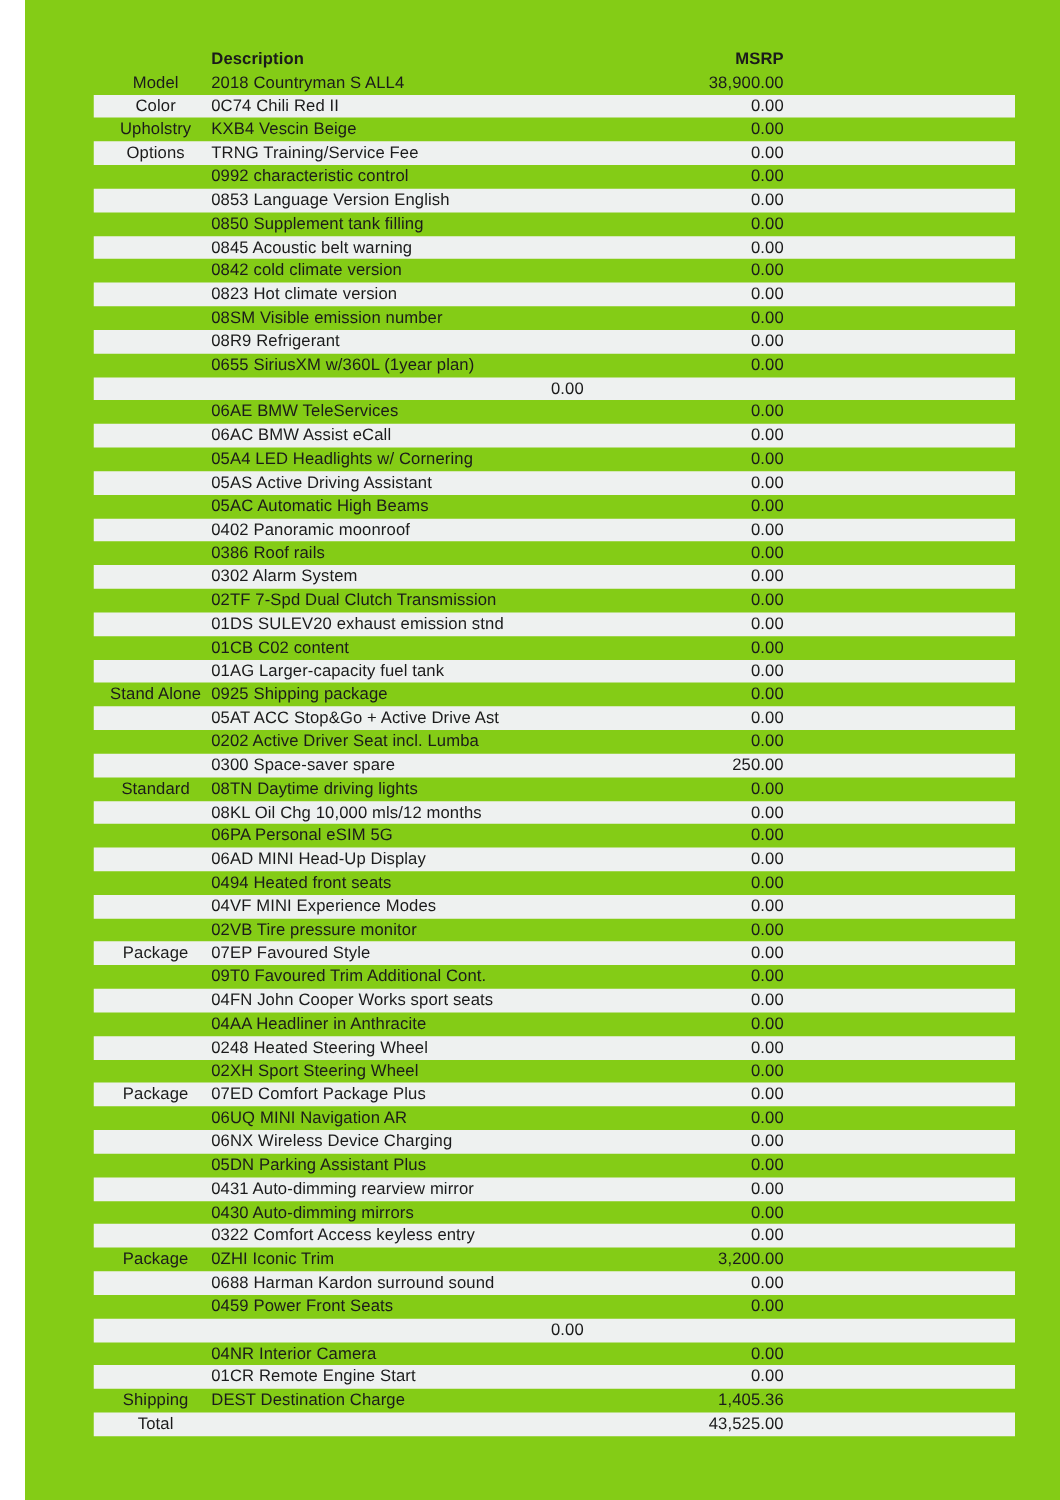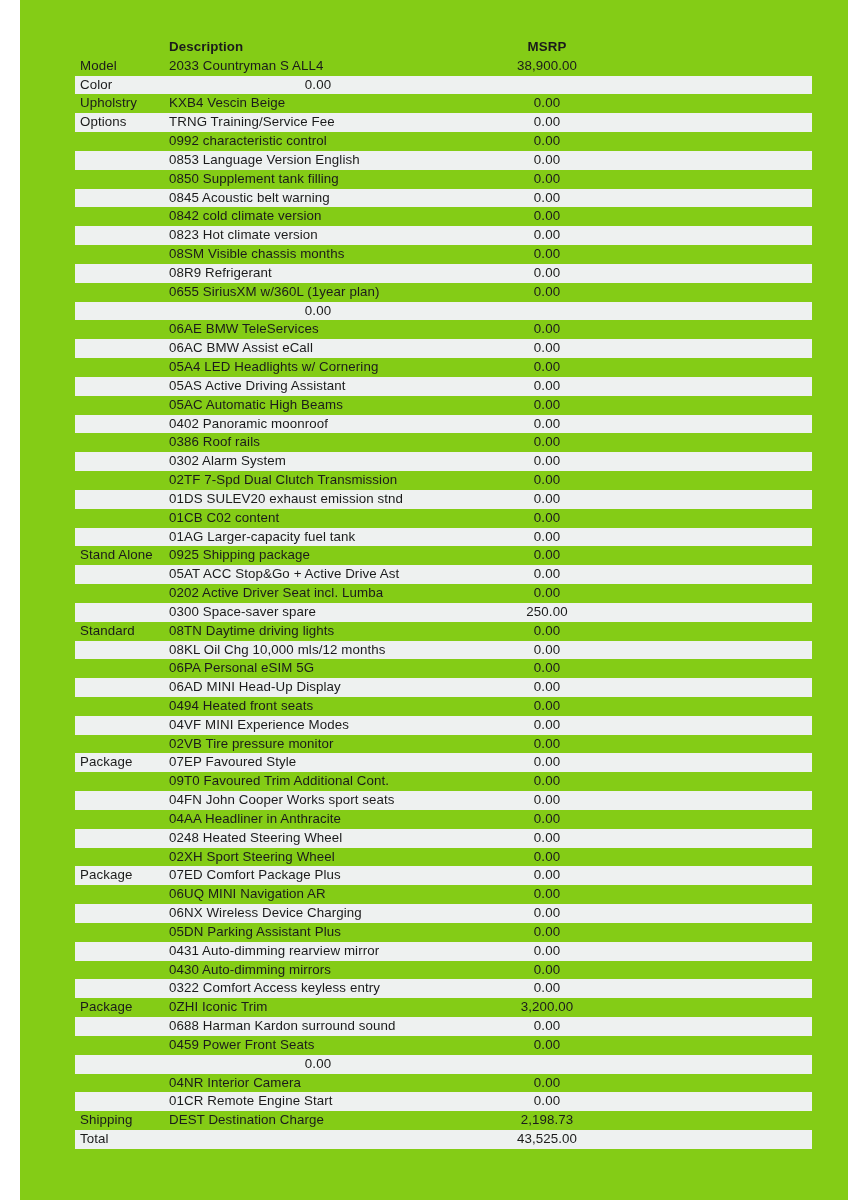--- a/index.html
+++ b/index.html
@@ -30,44 +30,45 @@
     font-size: 13.3px;
     line-height: 18.84px;
     color: #1b1b1b;
     letter-spacing: 0.1px;
     white-space: nowrap;
   }
   .row.striped {
     background: var(--stripe, #eef1f0);
   }
   .cell { overflow: hidden; }
-  .cell.cat { padding-left: 5px; }
-  .cell.msrp { text-align: center; }
+  .cell.cat { padding-left: 5px; text-align: center; }
+  .cell.msrp { text-align: right; }
   .row.header .cell { font-weight: bold; }
 </style>
 </head>
 <body>
 
 <div class="page">
   <div class="options-table">
     <div class="row header">
       <div class="cell cat"></div>
       <div class="cell desc">Description</div>
       <div class="cell msrp">MSRP</div>
       <div class="cell spacer"></div>
     </div>
     <div id="rows">
         <div class="row">
           <div class="cell cat">Model</div>
-          <div class="cell desc">2033 Countryman S ALL4</div>
+          <div class="cell desc">2018 Countryman S ALL4</div>
           <div class="cell msrp">38,900.00</div>
           <div class="cell spacer"></div>
         </div>
         <div class="row striped">
           <div class="cell cat">Color</div>
+          <div class="cell desc">0C74 Chili Red II</div>
           <div class="cell msrp">0.00</div>
           <div class="cell spacer"></div>
         </div>
         <div class="row">
           <div class="cell cat">Upholstry</div>
           <div class="cell desc">KXB4 Vescin Beige</div>
           <div class="cell msrp">0.00</div>
           <div class="cell spacer"></div>
         </div>
         <div class="row striped">
@@ -107,21 +108,21 @@
           <div class="cell spacer"></div>
         </div>
         <div class="row striped">
           <div class="cell cat"></div>
           <div class="cell desc">0823 Hot climate version</div>
           <div class="cell msrp">0.00</div>
           <div class="cell spacer"></div>
         </div>
         <div class="row">
           <div class="cell cat"></div>
-          <div class="cell desc">08SM Visible chassis months</div>
+          <div class="cell desc">08SM Visible emission number</div>
           <div class="cell msrp">0.00</div>
           <div class="cell spacer"></div>
         </div>
         <div class="row striped">
           <div class="cell cat"></div>
           <div class="cell desc">08R9 Refrigerant</div>
           <div class="cell msrp">0.00</div>
           <div class="cell spacer"></div>
         </div>
         <div class="row">
@@ -382,21 +383,21 @@
         </div>
         <div class="row striped">
           <div class="cell cat"></div>
           <div class="cell desc">01CR Remote Engine Start</div>
           <div class="cell msrp">0.00</div>
           <div class="cell spacer"></div>
         </div>
         <div class="row">
           <div class="cell cat">Shipping</div>
           <div class="cell desc">DEST Destination Charge</div>
-          <div class="cell msrp">2,198.73</div>
+          <div class="cell msrp">1,405.36</div>
           <div class="cell spacer"></div>
         </div>
         <div class="row striped">
           <div class="cell cat">Total</div>
           <div class="cell desc"></div>
           <div class="cell msrp">43,525.00</div>
           <div class="cell spacer"></div>
         </div>
       </div>
   </div>

